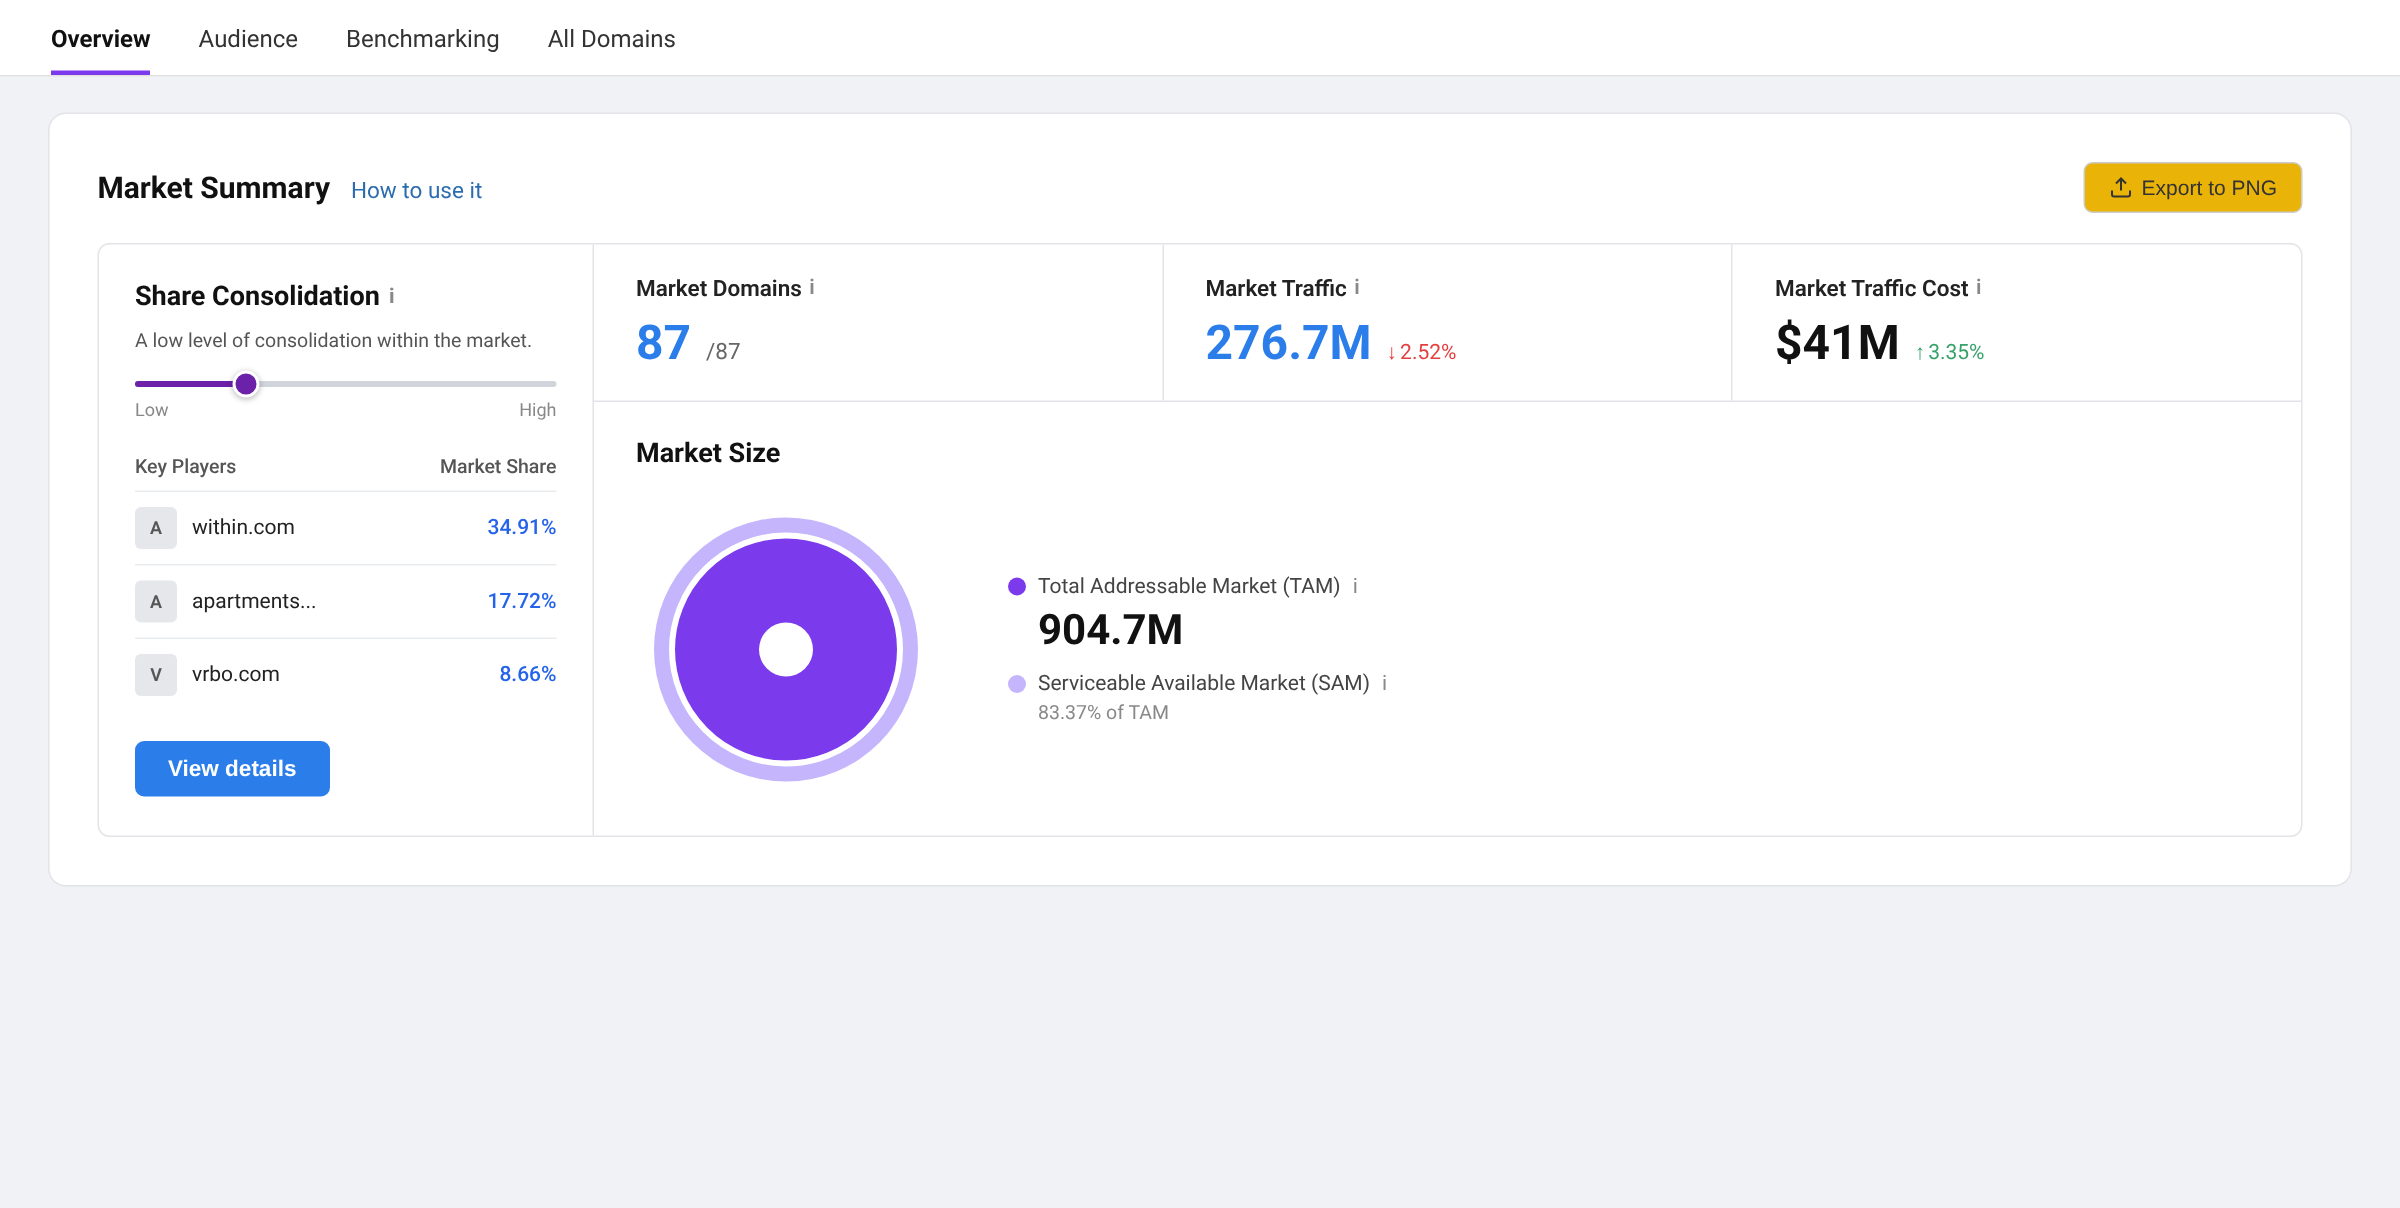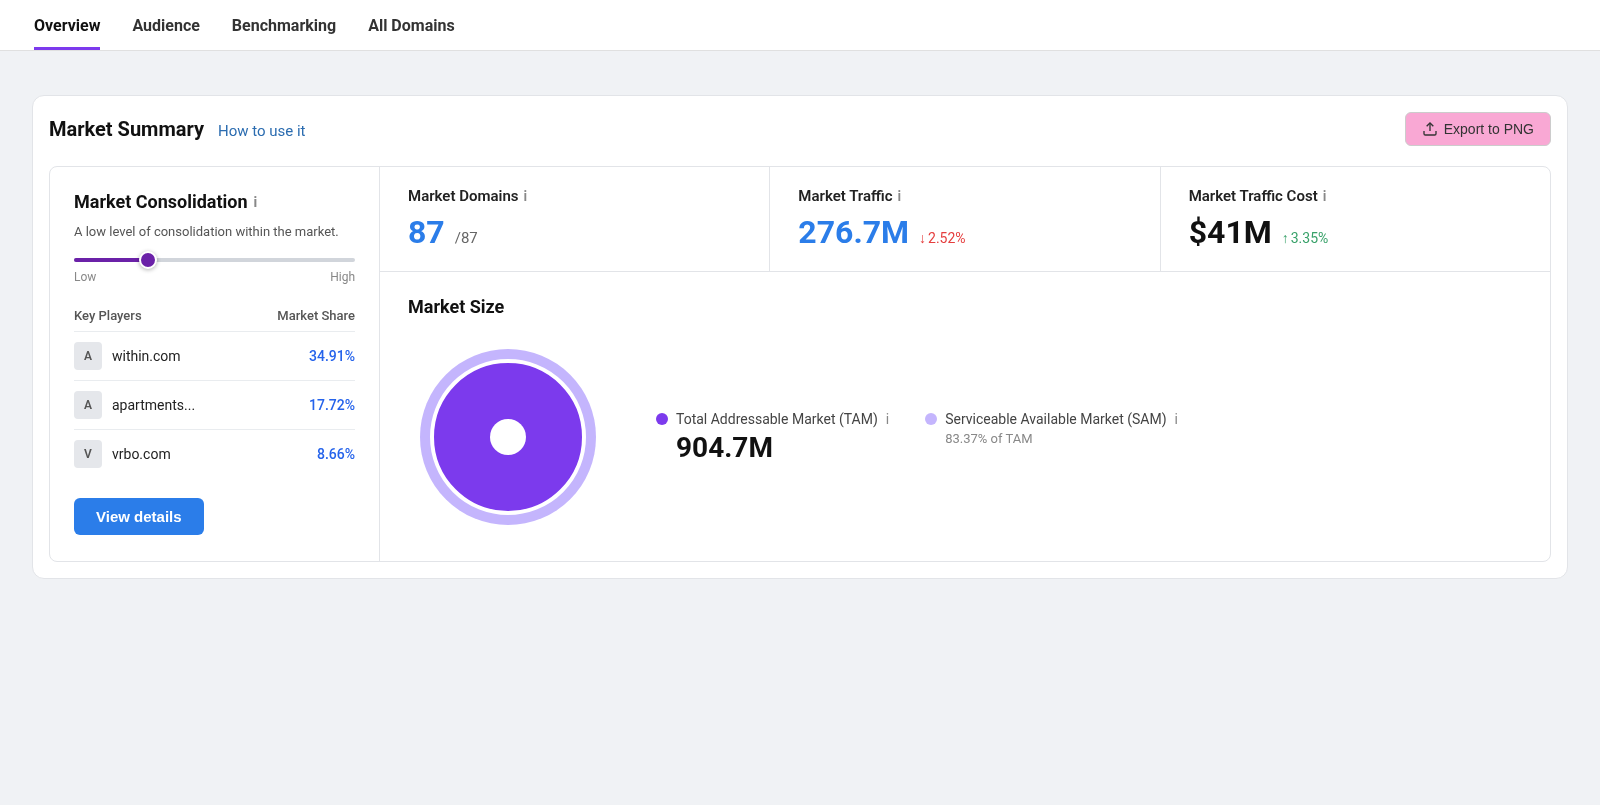--- a/index.html
+++ b/index.html
@@ -16,21 +16,21 @@
       background: #fff;
       padding: 0 34px;
       border-bottom: 1px solid #e0e0e0;
       display: flex;
       align-items: flex-end;
       gap: 32px;
     }
     .nav-tab {
       padding: 16px 0 12px;
       font-size: 16px;
-      font-weight: 700;
+      font-weight: 400;
       color: #333;
       cursor: pointer;
       border-bottom: 3px solid transparent;
       white-space: nowrap;
     }
     .nav-tab.active {
       color: #111;
       font-weight: 700;
       border-bottom: 3px solid #7c3aed;
     }
@@ -38,22 +38,21 @@
     
     .main-content {
       padding: 24px 32px;
     }
 
     
     .card {
       background: #fff;
       border-radius: 12px;
       border: 1px solid #e2e4e8;
-      padding: 16px;
-      margin-top: 20px;
+      padding: 32px;
     }
 
     
     .card-header {
       display: flex;
       justify-content: space-between;
       align-items: center;
       margin-bottom: 20px;
     }
     .card-title {
@@ -69,21 +68,21 @@
       cursor: pointer;
       text-decoration: none;
     }
     .export-btn {
       display: flex;
       align-items: center;
       gap: 6px;
       border: 1px solid #ccc;
       border-radius: 6px;
       padding: 8px 16px;
-      background: #f9a8d4;
+      background: #eab308;
       font-size: 14px;
       color: #333;
       cursor: pointer;
     }
     .export-btn svg {
       width: 16px; height: 16px;
     }
 
     
     .card-body {
@@ -295,22 +294,22 @@
       color: #111;
       margin-bottom: 20px;
     }
     .donut-container {
       width: 200px;
       height: 200px;
       flex-shrink: 0;
     }
     .market-legends {
       display: flex;
-      flex-direction: row;
-      gap: 36px;
+      flex-direction: column;
+      gap: 12px;
     }
     .legend-item {
       display: flex;
       flex-direction: column;
       gap: 4px;
     }
     .legend-label-row {
       display: flex;
       align-items: center;
       gap: 8px;
@@ -359,21 +358,21 @@
           <line x1="12" y1="3" x2="12" y2="15"></line>
         </svg>
         <span>Export to PNG</span>
       </button>
     </div>
 
     <div class="card-body">
 
       <div class="left-panel">
         <div class="section-title">
-          <span>Market Consolidation</span>
+          <span>Share Consolidation</span>
           <span class="info-icon">i</span>
         </div>
         <p class="consolidation-desc">A low level of consolidation within the market.</p>
 
         
         <div class="slider-container">
           <div class="slider-track">
             <div class="slider-fill"></div>
             <div class="slider-thumb"></div>
           </div>

